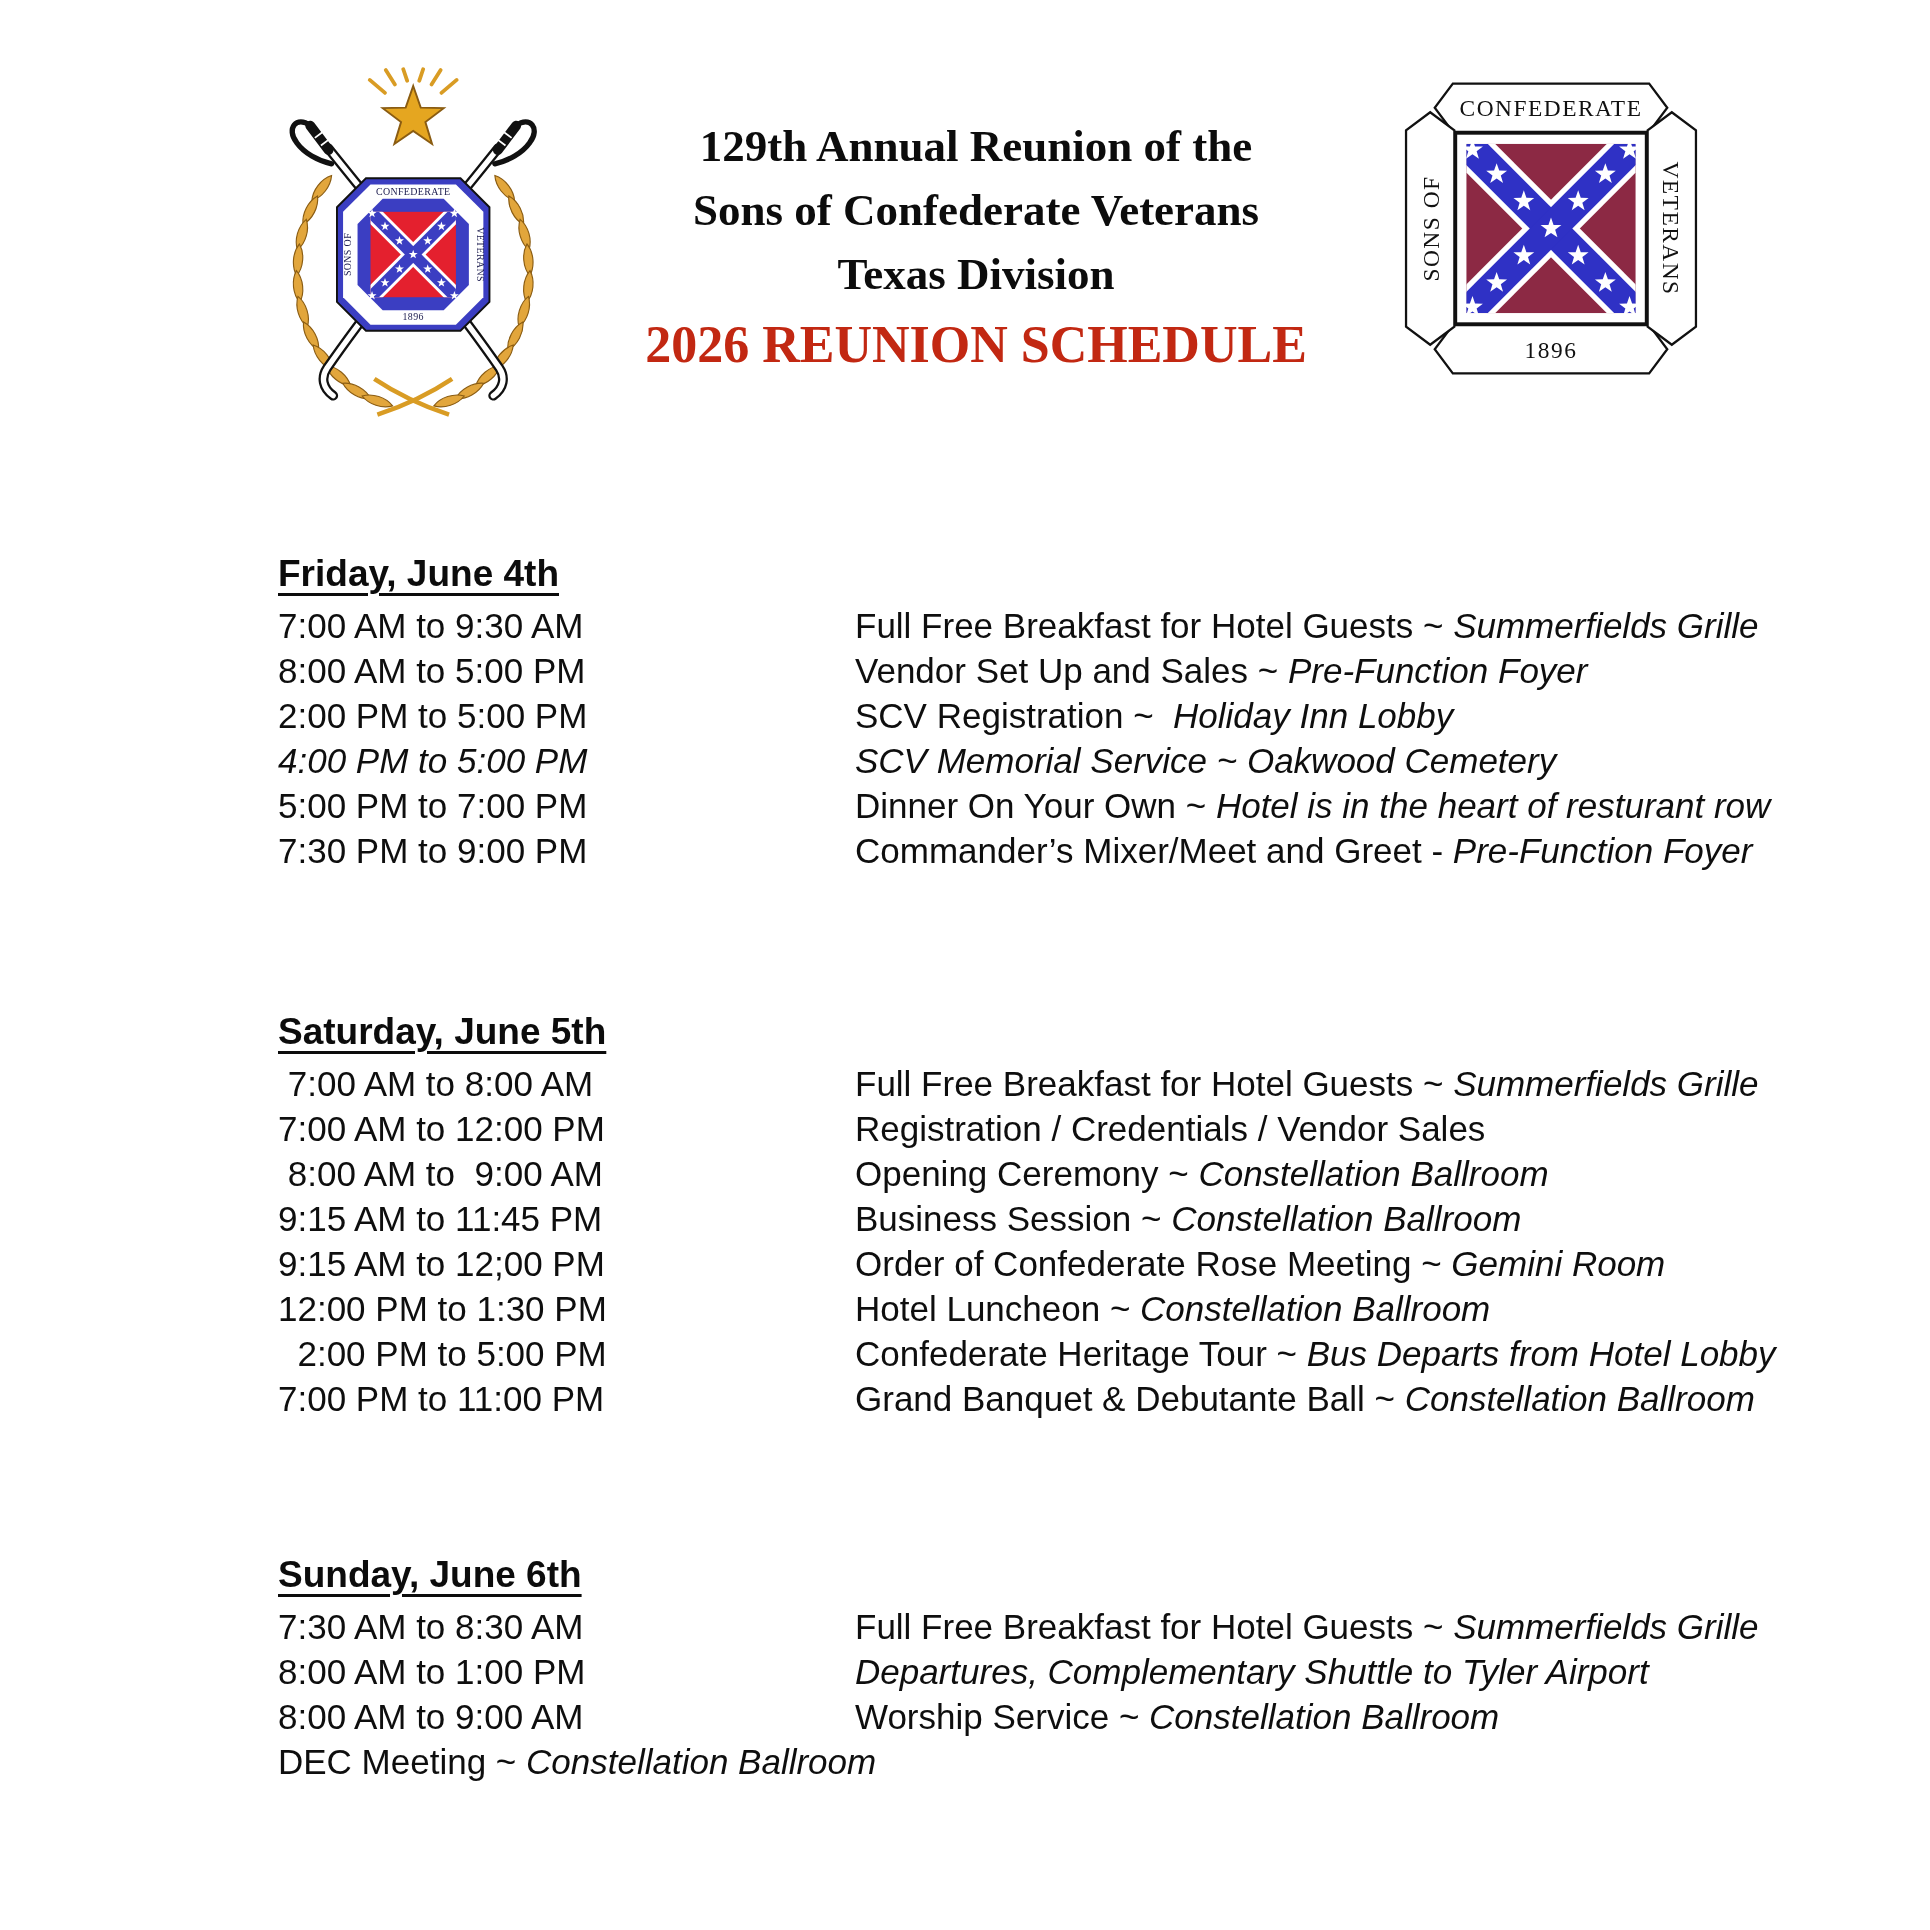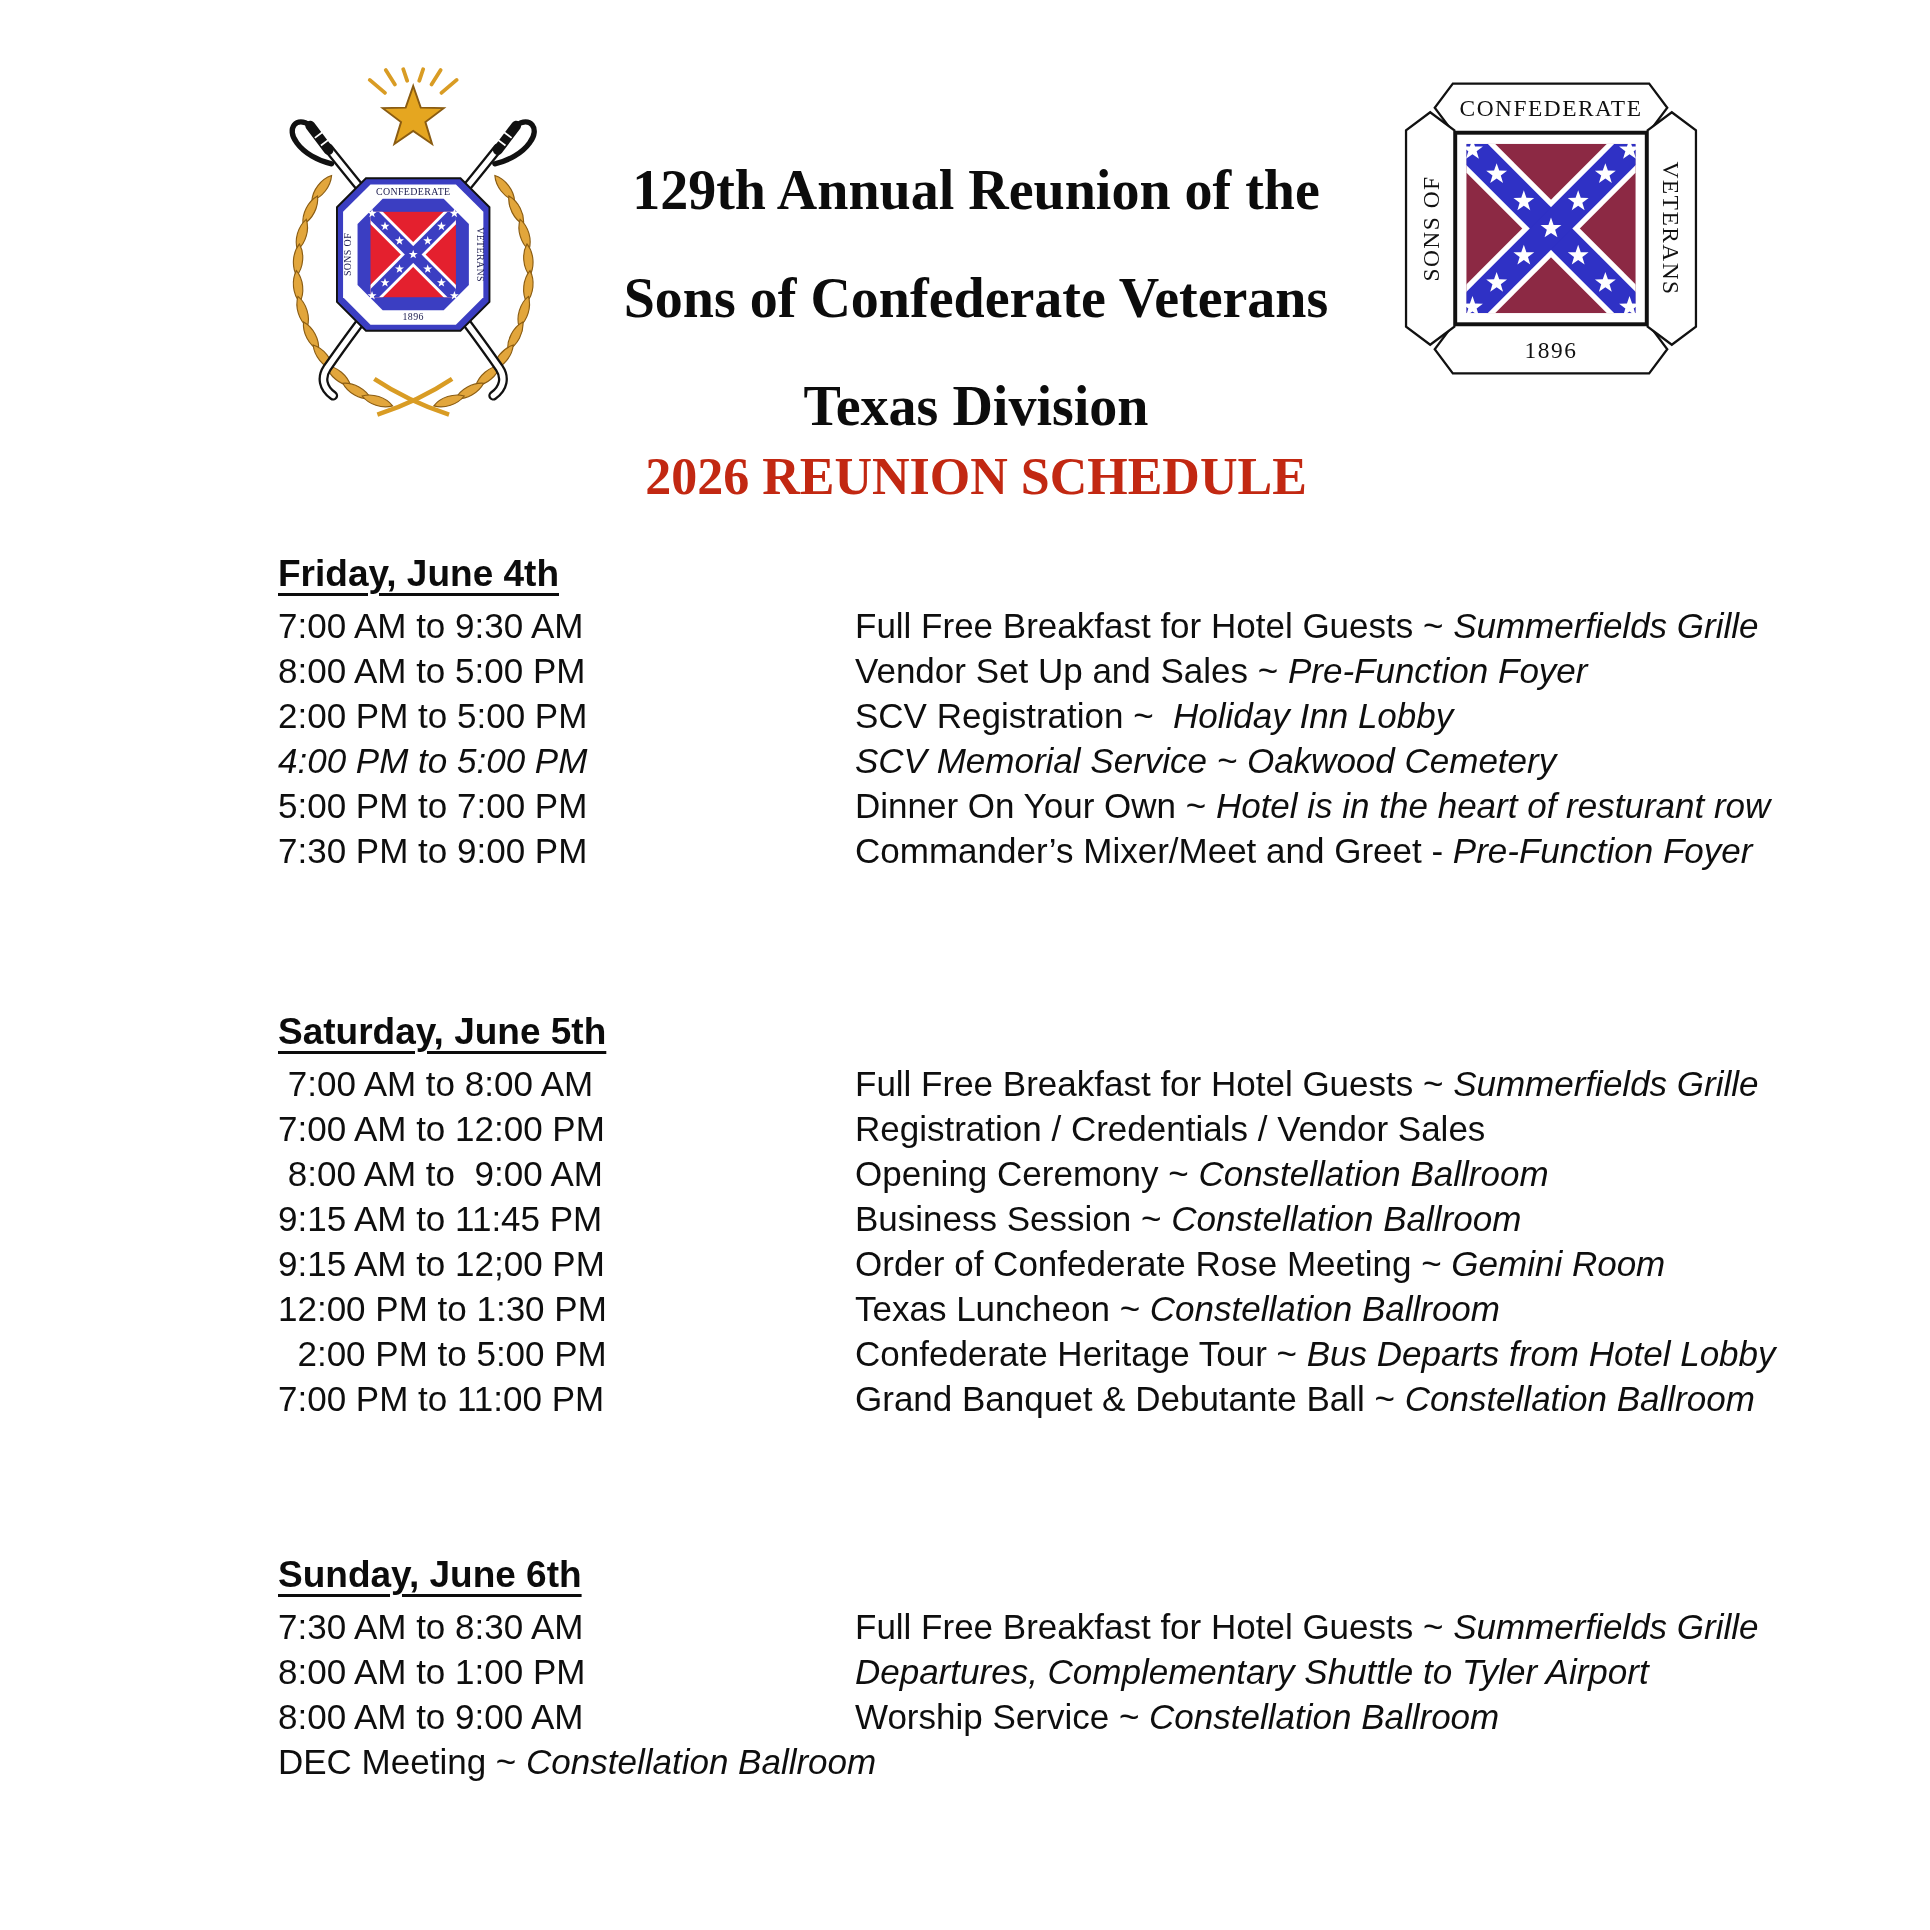--- a/index.html
+++ b/index.html
@@ -4,21 +4,21 @@
 <style>
   html,body{margin:0;padding:0;background:#ffffff;}
   .page{position:relative;width:1930px;height:1930px;background:#ffffff;overflow:hidden;
         font-family:"Liberation Sans","DejaVu Sans",sans-serif;color:#0e0e0e;}
 
   
   .logo-left{position:absolute;left:263px;top:67px;width:305px;height:356px;}
   .logo-right{position:absolute;left:1400px;top:76px;width:302px;height:305px;}
   .titleblock{position:absolute;left:488px;top:114px;width:976px;text-align:center;
               font-family:"Liberation Serif","DejaVu Serif",serif;font-weight:bold;}
-  .titleblock .tl{font-size:56px;line-height:64px;color:#0c0c0c;margin-top:44px;}
+  .titleblock .tl{font-size:45px;line-height:64px;color:#0c0c0c;}
   .subtitle{font-size:52px;line-height:63px;margin-top:7px;}
 
   
   .sched{position:absolute;left:278px;width:1633px;}
   .sched h2{margin:0 0 7.6px 0;font-size:37px;line-height:43px;font-weight:bold;color:#0c0c0c;
             text-decoration:underline;text-decoration-thickness:3.1px;text-underline-offset:6.9px;}
   .row{display:flex;font-size:35px;line-height:45px;color:#0e0e0e;}
   .time{flex:0 0 577px;white-space:pre;}
   .event{white-space:pre;text-align:center;}
   .loc{font-style:italic;}
@@ -225,21 +225,21 @@
     <div class="row">
       <span class="time">9:15 AM to 11:45 PM</span>
       <span class="event"><span>Business Session ~ </span><span class="loc">Constellation Ballroom</span></span>
     </div>
     <div class="row">
       <span class="time">9:15 AM to 12;00 PM</span>
       <span class="event"><span>Order of Confederate Rose Meeting ~ </span><span class="loc">Gemini Room</span></span>
     </div>
     <div class="row">
       <span class="time">12:00 PM to 1:30 PM</span>
-      <span class="event"><span>Texas Luncheon ~ </span><span class="loc">Constellation Ballroom</span></span>
+      <span class="event"><span>Hotel Luncheon ~ </span><span class="loc">Constellation Ballroom</span></span>
     </div>
     <div class="row">
       <span class="time">  2:00 PM to 5:00 PM</span>
       <span class="event"><span>Confederate Heritage Tour ~ </span><span class="loc">Bus Departs from Hotel Lobby</span></span>
     </div>
     <div class="row">
       <span class="time">7:00 PM to 11:00 PM</span>
       <span class="event"><span>Grand Banquet &amp; Debutante Ball ~ </span><span class="loc">Constellation Ballroom</span></span>
     </div>
   </section>

